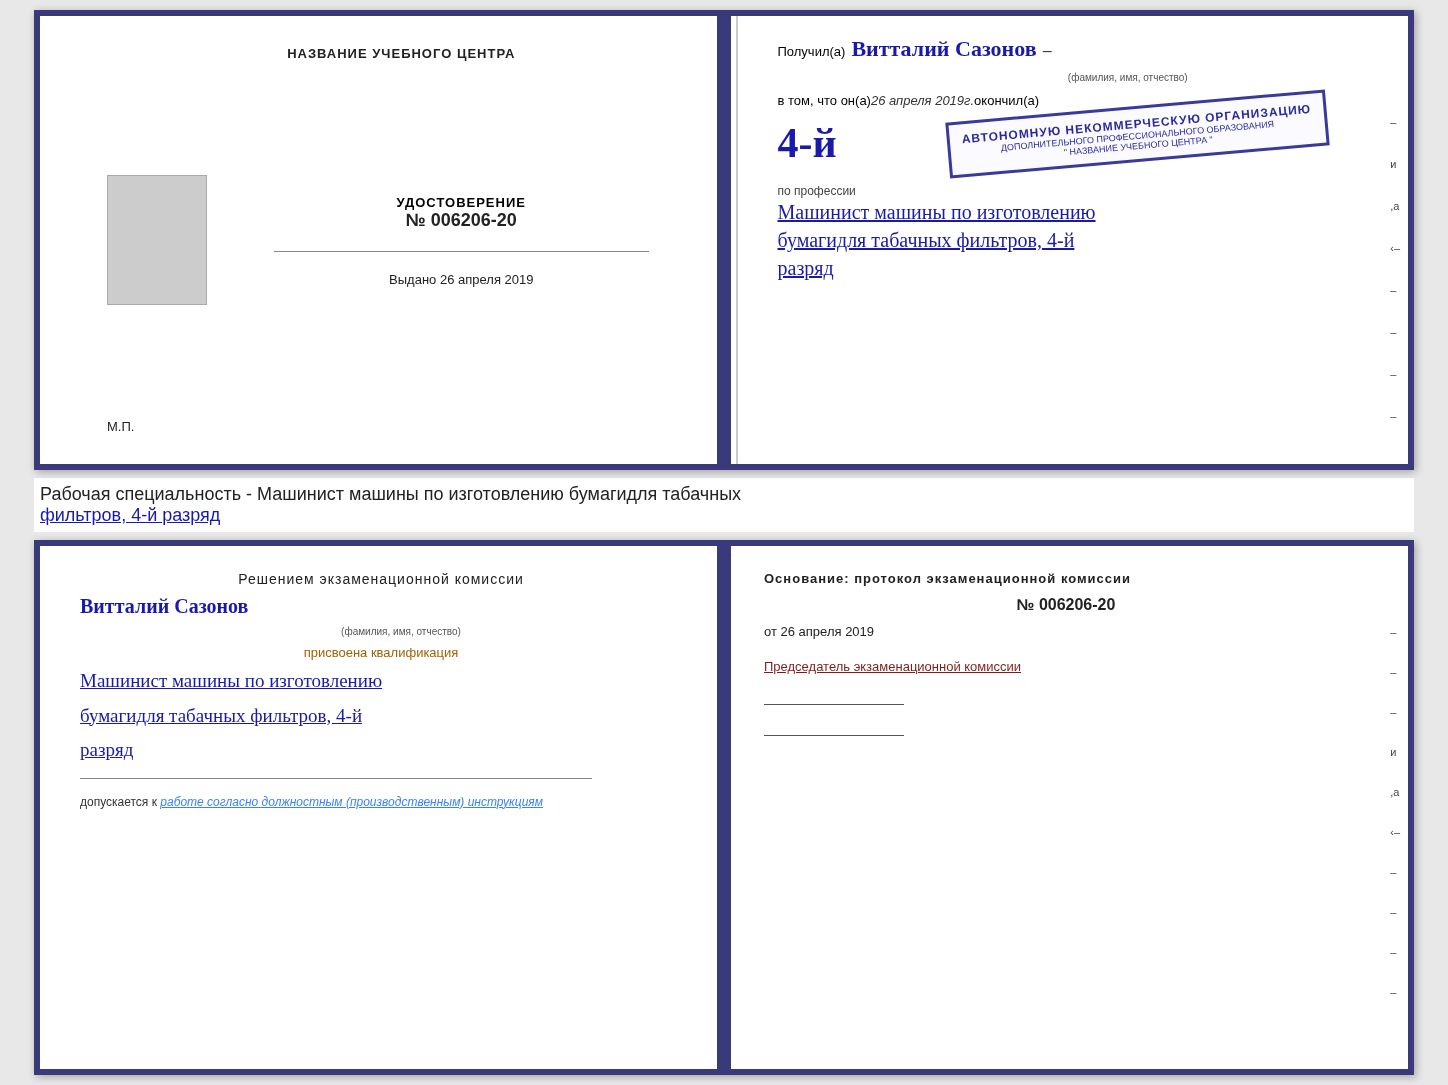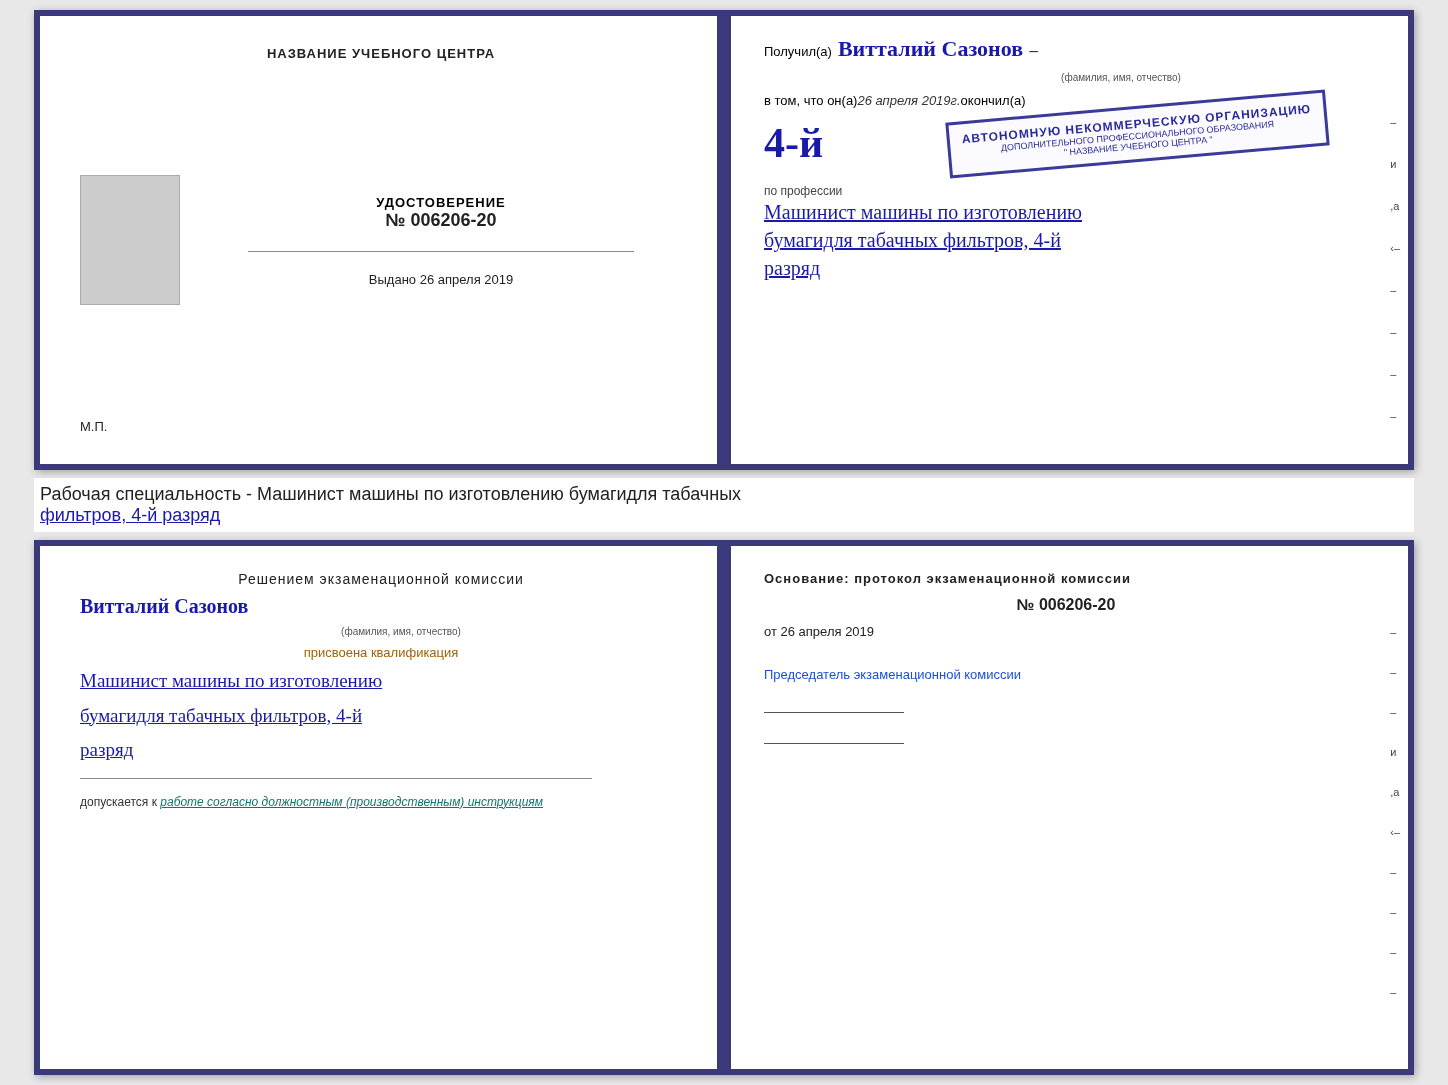--- a/index.html
+++ b/index.html
@@ -18,20 +18,21 @@
 
     
     .certificate-top {
       width: 1380px;
       height: 460px;
       background: white;
       border: 6px solid #3a3a7a;
       display: flex;
       position: relative;
       box-shadow: 2px 2px 8px rgba(0,0,0,0.3);
+      padding-left: 27px;
     }
 
     .cert-spine {
       width: 14px;
       background: #3a3a7a;
       position: absolute;
       left: 50%;
       top: 0;
       bottom: 0;
       transform: translateX(-50%);
@@ -260,21 +261,21 @@
 
     .dopuskaetsya {
       font-size: 12px;
       color: #333;
       margin-top: 8px;
     }
 
     .dopusk-italic {
       font-style: italic;
       text-decoration: underline;
-      color: #0f766e;
+      color: #3b82f6;
       text-align: right;
     }
 
     .osnov-line {
       font-size: 13px;
       font-weight: bold;
       letter-spacing: 1px;
       color: #222;
     }
 
@@ -285,22 +286,23 @@
       text-align: center;
     }
 
     .ot-line {
       font-size: 13px;
       color: #222;
     }
 
     .predsed-label {
       font-size: 13px;
-      color: #1d4ed8;
-      margin-top: 18px;
+      color: #7f1d1d;
+      margin-top: 10px;
+      text-decoration: underline;
     }
 
     .rukov-label {
       font-size: 13px;
       color: #333;
       margin-top: 10px;
     }
 
     .signature-line {
       width: 140px;

